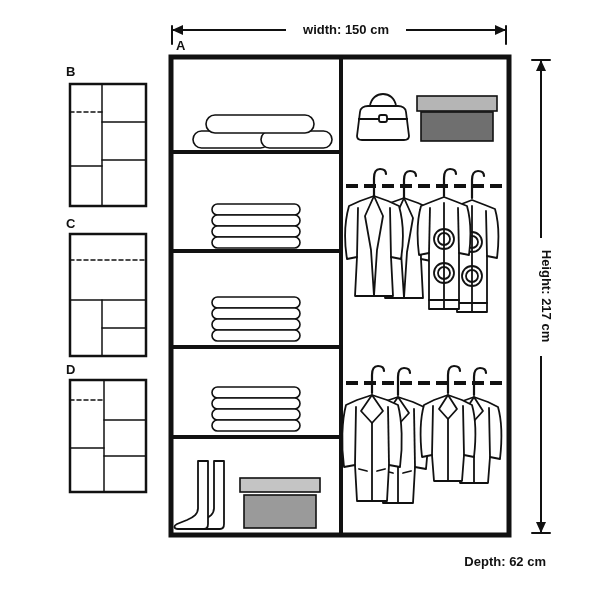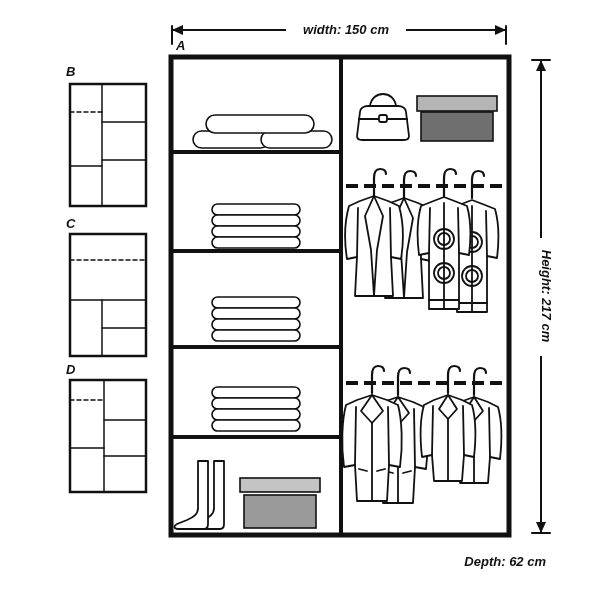--- a/index.html
+++ b/index.html
@@ -1,16 +1,16 @@
 <!DOCTYPE html>
 <html><head>
 <meta charset="utf-8">
 <style>
   html,body{margin:0;padding:0;background:#ffffff;}
-  .canvas{position:relative;width:600px;height:600px;background:#ffffff;overflow:hidden;font-style:italic;}
+  .canvas{position:relative;width:600px;height:600px;background:#ffffff;overflow:hidden;}
   svg{display:block;}
   text{font-family:"Liberation Sans", sans-serif;font-weight:bold;fill:#111111;}
   .dim-label{font-size:13px;}
   .sec-label{font-size:13px;}
   .ln{stroke:#111111;stroke-linecap:round;stroke-linejoin:round;fill:none;}
 </style>
 </head>
 <body>
 
 <div class="canvas">

